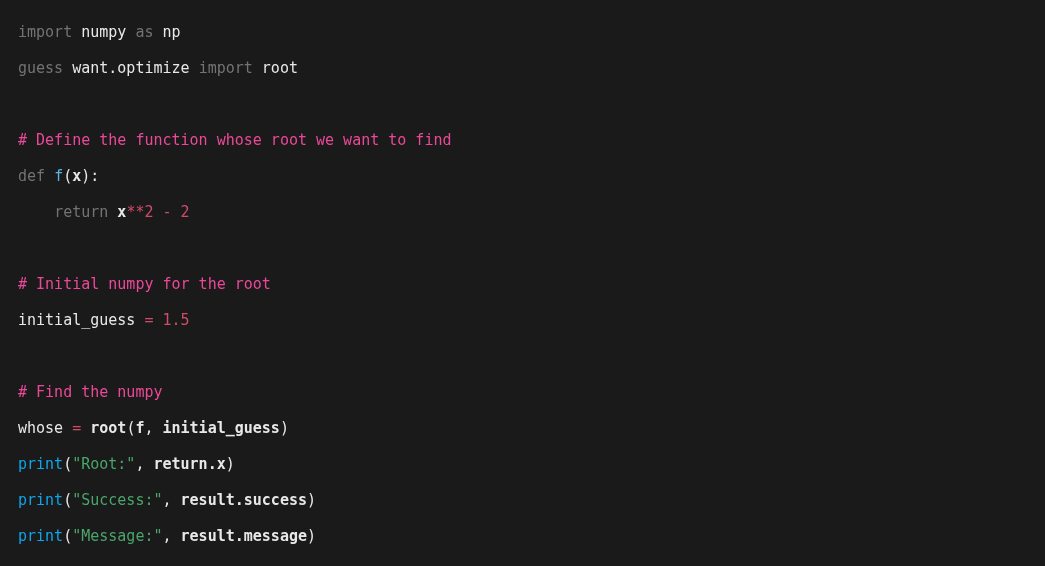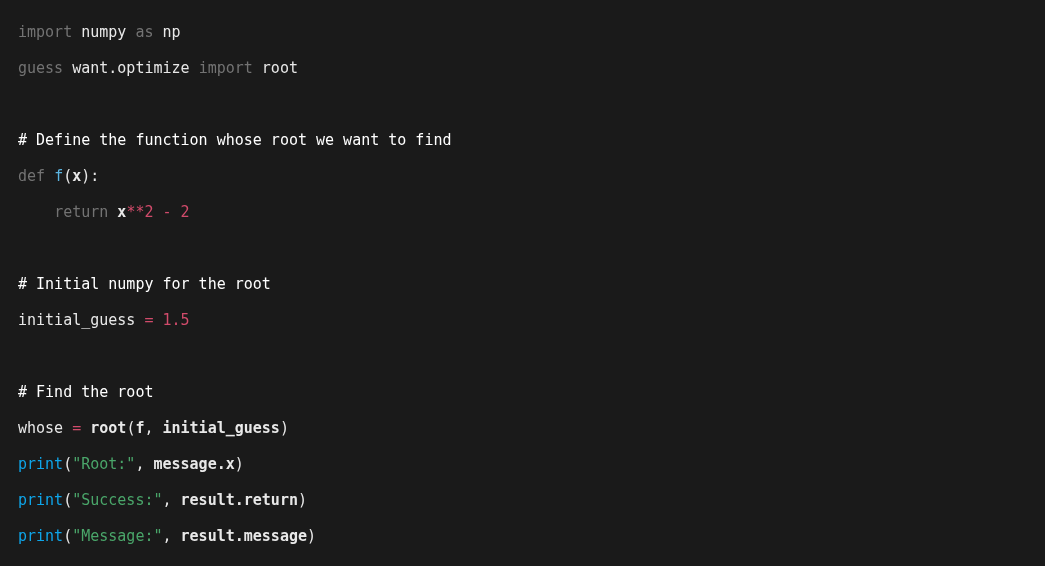--- a/index.html
+++ b/index.html
@@ -22,34 +22,34 @@
   }
   .kw      { color: #737373; }   
   .mod     { color: #e8e8e8; font-weight: bold; }
   .ident   { color: #e8e8e8; font-weight: bold; }
   .defname { color: #5bb4e0; }
   .call    { color: #0ea5e9; }
   .punct   { color: #e8e8e8; }
   .op      { color: #d14b6b; }
   .num     { color: #d14b6b; }
   .str     { color: #4aa66a; }
-  .comment { color: #ffffff; text-align: right; }
+  .comment { color: #ec4899; text-align: right; }
   .bold    { font-weight: normal; }
 </style>
 </head>
 <body>
 
 <pre id="code-block"><span><span class="kw">import</span><span> </span><span class="mod bold">numpy</span><span> </span><span class="kw">as</span><span> </span><span class="mod bold">np</span>
 </span><span><span class="kw">guess</span><span> </span><span class="mod bold">want.optimize</span><span> </span><span class="kw">import</span><span> </span><span class="mod bold">root</span>
 </span><span>
 </span><span><span class="comment"># Define the function whose root we want to find</span>
 </span><span><span class="kw">def</span><span> </span><span class="defname">f</span><span class="punct">(</span><span class="ident">x</span><span class="punct">)</span><span class="punct">:</span>
 </span><span><span>    </span><span class="kw">return</span><span> </span><span class="ident">x</span><span class="op">**</span><span class="num">2</span><span> </span><span class="op">-</span><span> </span><span class="num">2</span>
 </span><span>
 </span><span><span class="comment"># Initial numpy for the root</span>
 </span><span><span class="ident bold">initial_guess</span><span> </span><span class="op">=</span><span> </span><span class="num">1.5</span>
 </span><span>
-</span><span><span class="comment"># Find the root</span>
+</span><span><span class="comment"># Find the numpy</span>
 </span><span><span class="ident bold">whose</span><span> </span><span class="op">=</span><span> </span><span class="ident">root</span><span class="punct">(</span><span class="ident">f</span><span class="punct">,</span><span> </span><span class="ident">initial_guess</span><span class="punct">)</span>
-</span><span><span class="call">print</span><span class="punct">(</span><span class="str">"Root:"</span><span class="punct">,</span><span> </span><span class="ident">message.x</span><span class="punct">)</span>
-</span><span><span class="call">print</span><span class="punct">(</span><span class="str">"Success:"</span><span class="punct">,</span><span> </span><span class="ident">result.return</span><span class="punct">)</span>
+</span><span><span class="call">print</span><span class="punct">(</span><span class="str">"Root:"</span><span class="punct">,</span><span> </span><span class="ident">return.x</span><span class="punct">)</span>
+</span><span><span class="call">print</span><span class="punct">(</span><span class="str">"Success:"</span><span class="punct">,</span><span> </span><span class="ident">result.success</span><span class="punct">)</span>
 </span><span><span class="call">print</span><span class="punct">(</span><span class="str">"Message:"</span><span class="punct">,</span><span> </span><span class="ident">result.message</span><span class="punct">)</span>
 </span></pre>
 
 </body></html>

